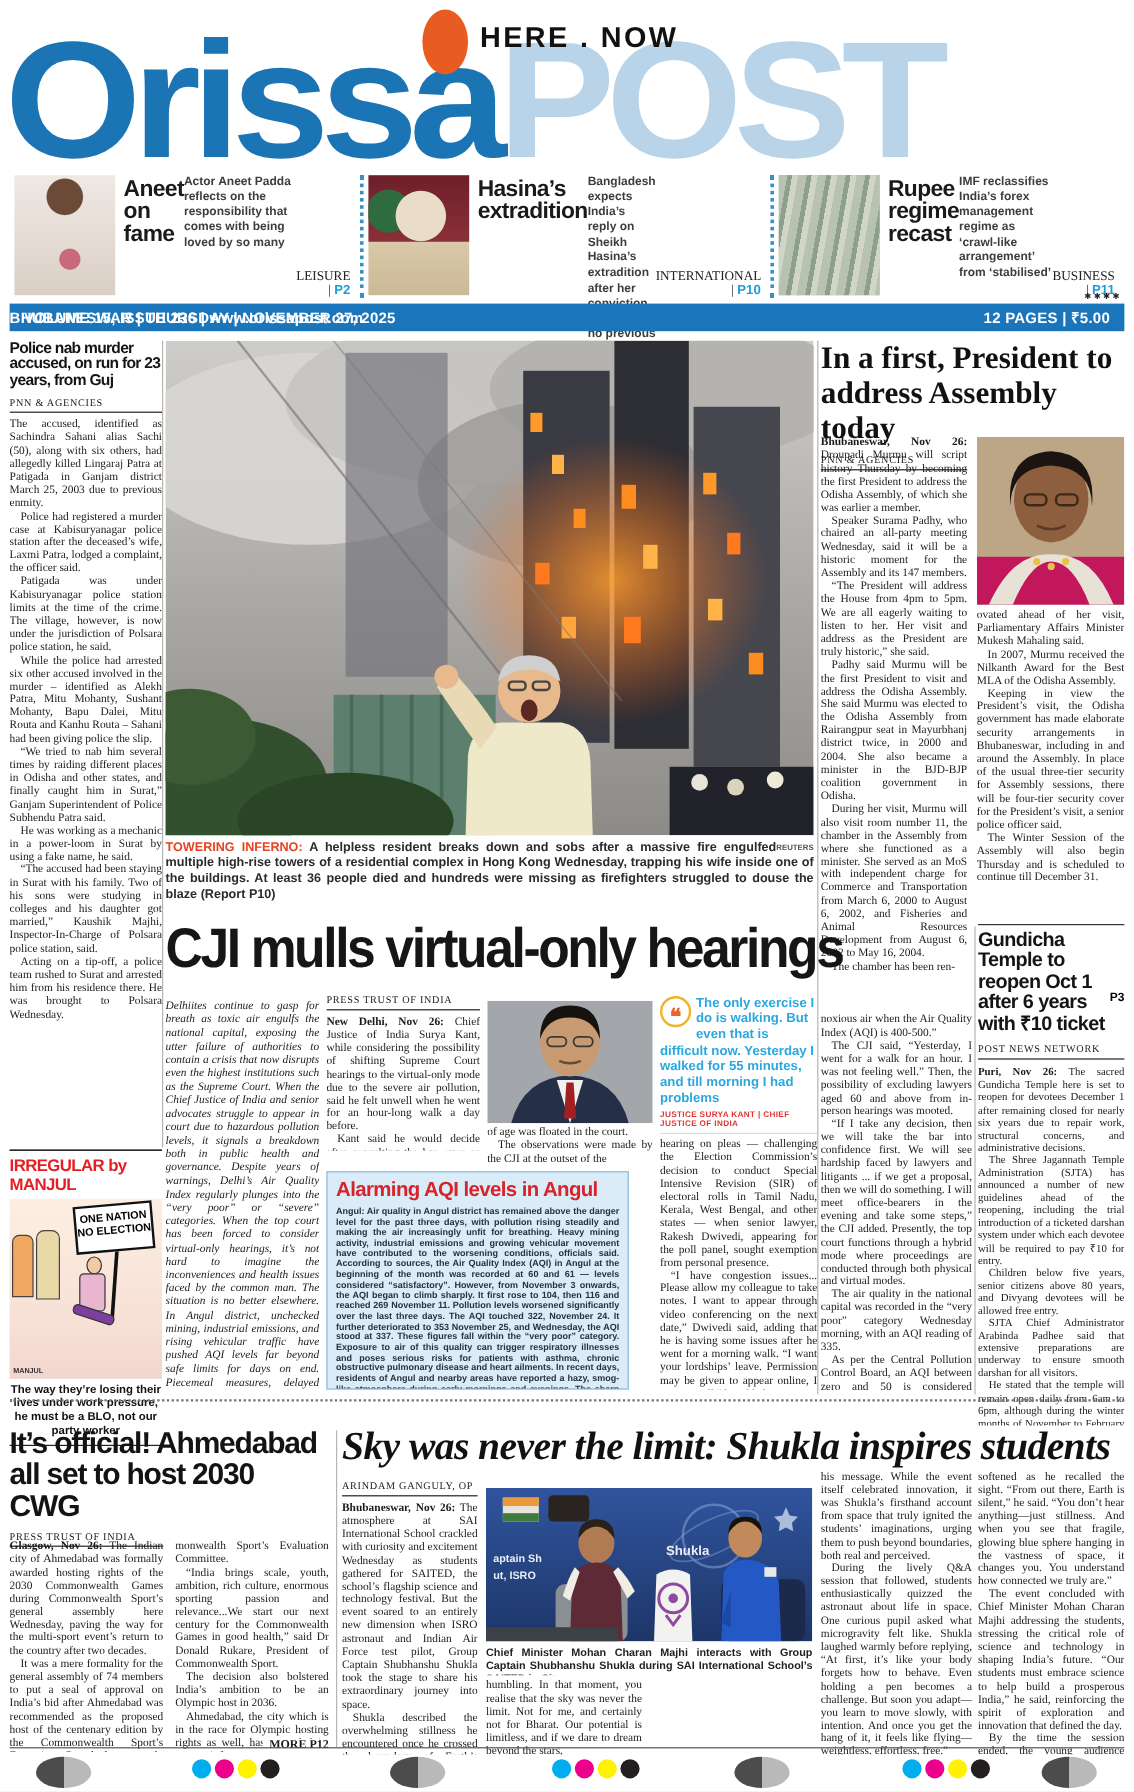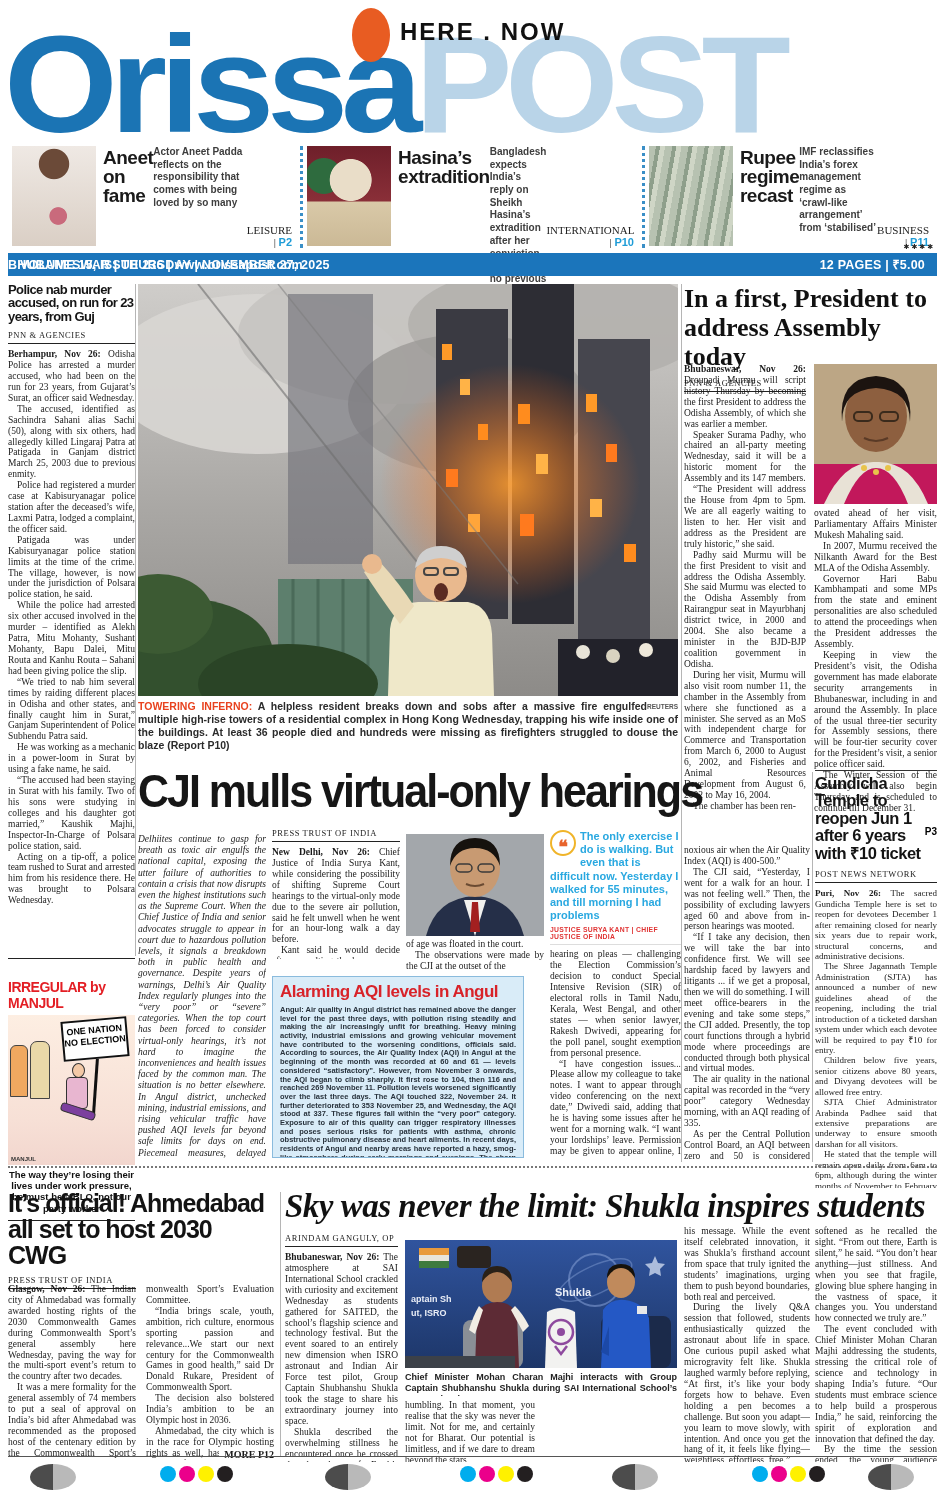--- a/index.html
+++ b/index.html
@@ -72,21 +72,21 @@
   .pq-attr { clear:both; color:#e03434; font-weight:bold; font-size:6.8px; letter-spacing:0.3px; margin-top:4px; border-bottom:1px solid #ddd; padding-bottom:4px; }
   .aqibox { position:absolute; left:134px; top:208px; width:252px; height:182px; background:#d9ecf8; border:1px solid #8abbdd; padding:5px 7px; overflow:hidden; }
   .aqibox h3 { color:#d8232a; font-size:17px; letter-spacing:-0.5px; margin-bottom:4px; }
   .aqibox .atext { font-size:7.5px; font-weight:bold; color:#28323c; line-height:1.16; text-align:justify; }
 
   
   .gund { position:absolute; left:815px; top:770px; width:122px; height:392px; border-top:1px solid #333; padding-top:4px; }
   .gund h2 { font-size:16.5px; letter-spacing:-0.5px; line-height:1.06; font-weight:bold; color:#141414; }
 
   
-  .cartoon { position:absolute; left:8px; top:958px; width:127px; border-top:1px solid #222; padding-top:20px; }
+  .cartoon { position:absolute; left:8px; top:958px; width:127px; border-top:1px solid #222; padding-top:4px; }
   .ckick { color:#e31e24; font-weight:bold; font-size:14px; letter-spacing:-0.5px; margin-bottom:4px; }
   .ccanvas { position:relative; width:127px; height:150px; background:linear-gradient(180deg,#fdeee2,#f7e0d6 70%, #f2d6ce); overflow:hidden; }
   .csign { position:absolute; left:54px; top:4px; width:66px; height:40px; background:#fff; border:2px solid #111;
            transform:rotate(-5deg); text-align:center; font-weight:bold; font-size:9px; line-height:1.25; padding-top:4px; }
   .cstick { position:absolute; left:86px; top:42px; width:3px; height:58px; background:#111; transform:rotate(4deg); }
   .cman-head { position:absolute; left:64px; top:48px; width:13px; height:15px; background:#f3c9a6; border:1px solid #333; border-radius:50%; }
   .cman-body { position:absolute; left:58px; top:62px; width:22px; height:32px; background:#e8b6d0; border:1px solid #333; border-radius:4px; }
   .cman-legs { position:absolute; left:52px; top:92px; width:36px; height:9px; background:#7c3f9e; border:1px solid #333; border-radius:4px; transform:rotate(18deg); }
   .cfig1 { position:absolute; left:2px; top:30px; width:18px; height:52px; background:#f0a860; border:1px solid #444; border-radius:6px 6px 0 0; }
   .cfig2 { position:absolute; left:22px; top:26px; width:20px; height:58px; background:#ead9a8; border:1px solid #444; border-radius:7px 7px 0 0; }
@@ -157,21 +157,20 @@
   <div class="datebar">
     <span style="z-index:1;">VOLUME 15, ISSUE 236 | www.orissapost.com</span>
     <span class="c">BHUBANESWAR | THURSDAY | NOVEMBER 27, 2025</span>
     <span style="z-index:1;">12 PAGES | ₹5.00</span>
   </div>
 
   <div class="col" style="left:8px;top:283px;width:127px;height:672px;">
     <div class="headline" style="font-size:13px;">Police nab murder accused, on run for 23 years, from Guj</div>
     <div class="byline">PNN &amp; AGENCIES</div>
     <div class="body" style="height:572px;">
-        <p><b>Berhampur, Nov 26:</b> Odisha Police has arrested a murder accused, who had been on the run for 23 years, from Gujarat’s Surat, an officer said Wednesday.</p>
         <p>The accused, identified as Sachindra Sahani alias Sachi (50), along with six others, had allegedly killed Lingaraj Patra at Patigada in Ganjam district March 25, 2003 due to previous enmity.</p>
         <p>Police had registered a murder case at Kabisuryanagar police station after the deceased’s wife, Laxmi Patra, lodged a complaint, the officer said.</p>
         <p>Patigada was under Kabisuryanagar police station limits at the time of the crime. The village, however, is now under the jurisdiction of Polsara police station, he said.</p>
         <p>While the police had arrested six other accused involved in the murder – identified as Alekh Patra, Mitu Mohanty, Sushant Mohanty, Bapu Dalei, Mitu Routa and Kanhu Routa – Sahani had been giving police the slip.</p>
         <p>“We tried to nab him several times by raiding different places in Odisha and other states, and finally caught him in Surat,” Ganjam Superintendent of Police Subhendu Patra said.</p>
         <p>He was working as a mechanic in a power-loom in Surat by using a fake name, he said.</p>
         <p>“The accused had been staying in Surat with his family. Two of his sons were studying in colleges and his daughter got married,” Kaushik Majhi, Inspector-In-Charge of Polsara police station, said.</p>
         <p>Acting on a tip-off, a police team rushed to Surat and arrested him from his residence there. He was brought to Polsara Wednesday.</p>
       </div>
   </div>
@@ -274,21 +273,20 @@
         <rect x="40" y="48" width="18" height="9" rx="4" fill="none" stroke="#3a2a1c" stroke-width="2"></rect>
         <rect x="66" y="48" width="18" height="9" rx="4" fill="none" stroke="#3a2a1c" stroke-width="2"></rect>
         <path d="M50 74 Q62 80 74 74" stroke="#5a3a26" stroke-width="2" fill="none"></path>
         <circle cx="50" cy="104" r="3" fill="#e8c34a"></circle>
           <circle cx="62" cy="108" r="3" fill="#e8c34a"></circle>
           <circle cx="74" cy="104" r="3" fill="#e8c34a"></circle>
       </svg>
       <div class="body" style="height:318px;">
           <p>ovated ahead of her visit, Parliamentary Affairs Minister Mukesh Mahaling said.</p>
           <p>In 2007, Murmu received the Nilkanth Award for the Best MLA of the Odisha Assembly.</p>
-          <p>Governor Hari Babu Kambhampati and some MPs from the state and eminent personalities are also scheduled to attend the proceedings when the President addresses the Assembly.</p>
           <p>Keeping in view the President’s visit, the Odisha government has made elaborate security arrangements in Bhubaneswar, including in and around the Assembly. In place of the usual three-tier security for Assembly sessions, there will be four-tier security cover for the President’s visit, a senior police officer said.</p>
           <p>The Winter Session of the Assembly will also begin Thursday and is scheduled to continue till December 31.</p>
         </div>
       <div class="jump">P3</div>
     </div>
   </div>
 
   <div class="cji">
     <div class="cji-head">CJI mulls virtual-only hearings</div>
     <div class="col lede" style="left:0;top:66px;width:128px;height:324px;">Delhiites continue to gasp for breath as toxic air engulfs the national capital, exposing the utter failure of authorities to contain a crisis that now disrupts even the highest institutions such as the Supreme Court. When the Chief Justice of India and senior advocates struggle to appear in court due to hazardous pollution levels, it signals a breakdown both in public health and governance. Despite years of warnings, Delhi’s Air Quality Index regularly plunges into the “very poor” or “severe” categories. When the top court has been forced to consider virtual-only hearings, it’s not hard to imagine the inconveniences and health issues faced by the common man. The situation is no better elsewhere. In Angul district, unchecked mining, industrial emissions, and rising vehicular traffic have pushed AQI levels far beyond safe limits for days on end. Piecemeal measures, delayed responses, and weak enforcement continue to endanger millions, while governments struggle, or hesitate, to implement lasting solutions</div>
@@ -336,21 +334,21 @@
 
   <div class="col body" style="left:684px;top:845px;width:126px;height:316px;">
       <p>noxious air when the Air Quality Index (AQI) is 400-500.”</p>
       <p>The CJI said, “Yesterday, I went for a walk for an hour. I was not feeling well.” Then, the possibility of excluding lawyers aged 60 and above from in-person hearings was mooted.</p>
       <p>“If I take any decision, then we will take the bar into confidence first. We will see hardship faced by lawyers and litigants ... if we get a proposal, then we will do something. I will meet office-bearers in the evening and take some steps,” the CJI added. Presently, the top court functions through a hybrid mode where proceedings are conducted through both physical and virtual modes.</p>
       <p>The air quality in the national capital was recorded in the “very poor” category Wednesday morning, with an AQI reading of 335.</p>
       <p>As per the Central Pollution Control Board, an AQI between zero and 50 is considered “good”, 51 and 100 “satisfactory”, 101 and 200 “moderate”, 201 and 300 “poor”, 301 and 400 “very poor”, and 401 and 500 “severe”.</p>
     </div>
 
   <div class="gund">
-    <h2>Gundicha Temple to reopen Jun 1 after 6 years with ₹10 ticket</h2>
+    <h2>Gundicha Temple to reopen Oct 1 after 6 years with ₹10 ticket</h2>
     <div class="byline">POST NEWS NETWORK</div>
     <div class="body" style="height:300px;font-size:9px;line-height:1.16;">
         <p><b>Puri, Nov 26:</b> The sacred Gundicha Temple here is set to reopen for devotees December 1 after remaining closed for nearly six years due to repair work, structural concerns, and administrative decisions.</p>
         <p>The Shree Jagannath Temple Administration (SJTA) has announced a number of new guidelines ahead of the reopening, including the trial introduction of a ticketed darshan system under which each devotee will be required to pay ₹10 for entry.</p>
         <p>Children below five years, senior citizens above 80 years, and Divyang devotees will be allowed free entry.</p>
         <p>SJTA Chief Administrator Arabinda Padhee said that extensive preparations are underway to ensure smooth darshan for all visitors.</p>
         <p>He stated that the temple will remain open daily from 6am to 6pm, although during the winter months of November to February it will close an hour earlier, at 5pm.</p>
       </div>
   </div>
 

